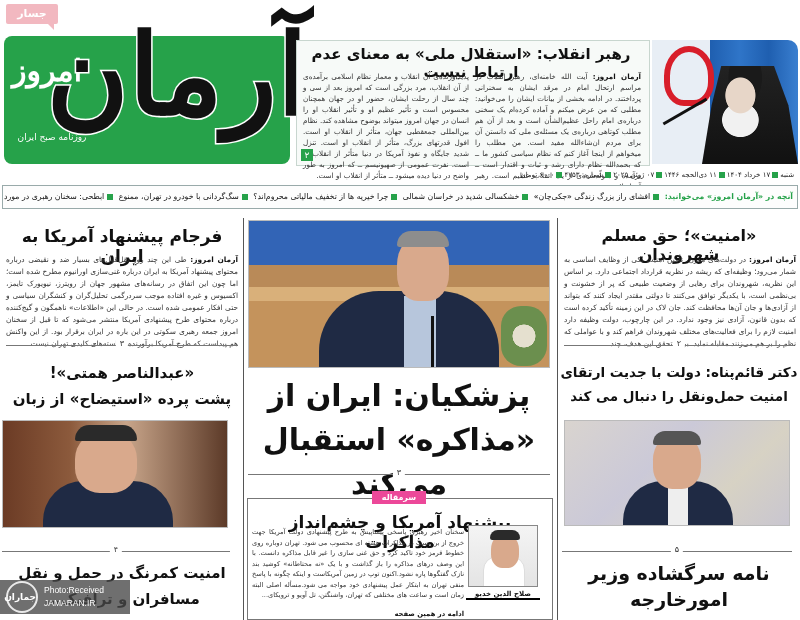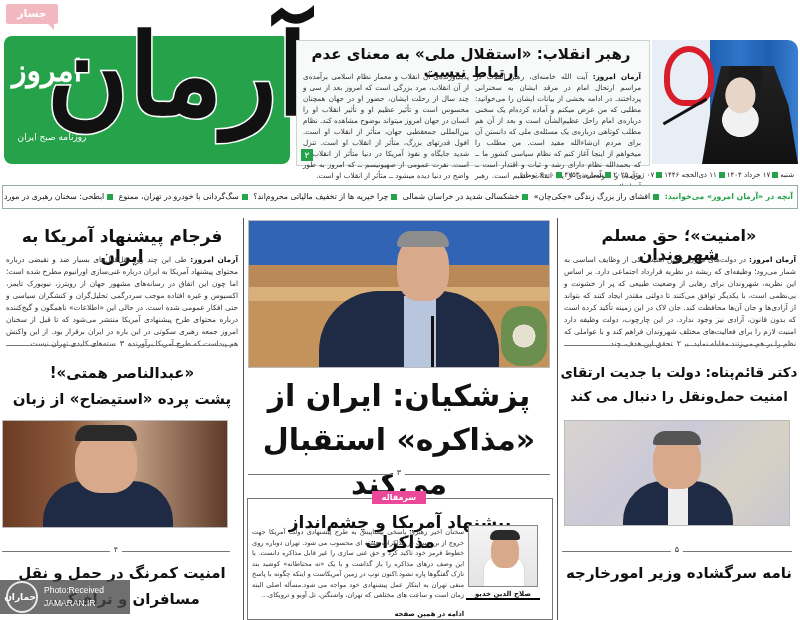--- a/index.html
+++ b/index.html
@@ -174,21 +174,21 @@
 </div>
 <div class="abs photo photo-qaempanah" style="left:564px; top:420px; width:226px; height:106px;">
   <div class="person suit" style="left:58px; top:60px; width:110px; height:48px; border-radius:40px 40px 0 0;"></div>
   <div style="position:absolute; left:103px; top:62px; width:20px; height:44px; background:#eee;"></div>
   <div class="person face" style="left:88px; top:14px; width:48px; height:54px;"></div>
   <div class="person hair-grey" style="left:88px; top:10px; width:48px; height:14px; border-radius:24px 24px 4px 4px; background:#555;"></div>
 </div>
 <div class="abs rule" style="left:562px; top:551px; width:230px;">
   <span class="rule-num">۵</span>
 </div>
-<div class="abs article-title" style="left:560px; top:560px; width:238px; font-size:15px; line-height:26px;">
+<div class="abs article-title" style="left:560px; top:560px; width:238px; font-size:19px; line-height:26px;">
   <div>نامه سرگشاده وزیر امورخارجه</div>
 </div>
 
 <div class="abs watermark">
   <div class="watermark-logo">جماران</div>
   <div class="watermark-text">
     <div>Photo:Received</div>
     <div>JAMARAN.IR</div>
   </div>
 </div>

